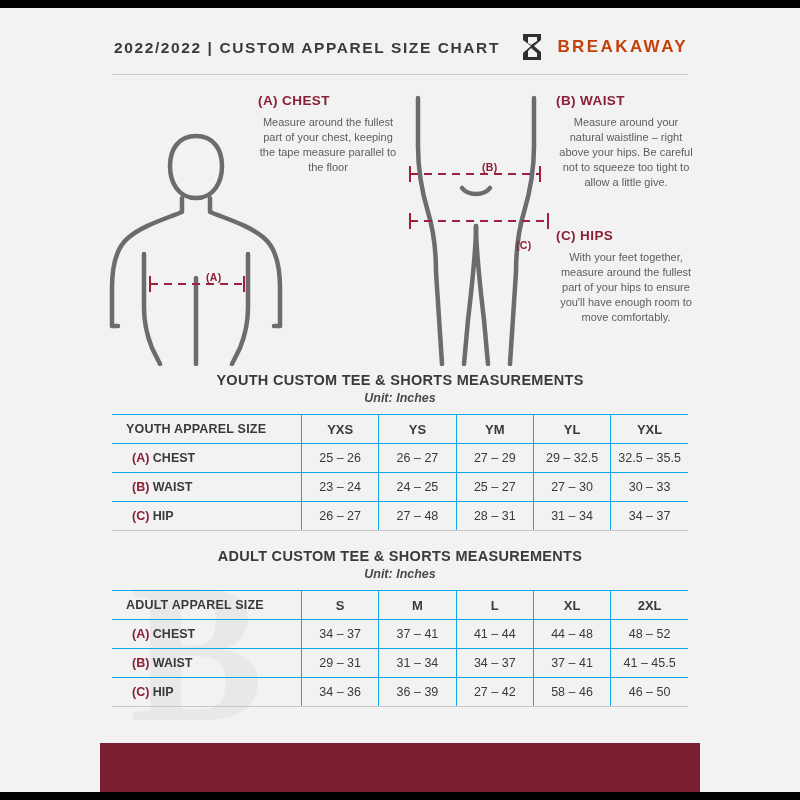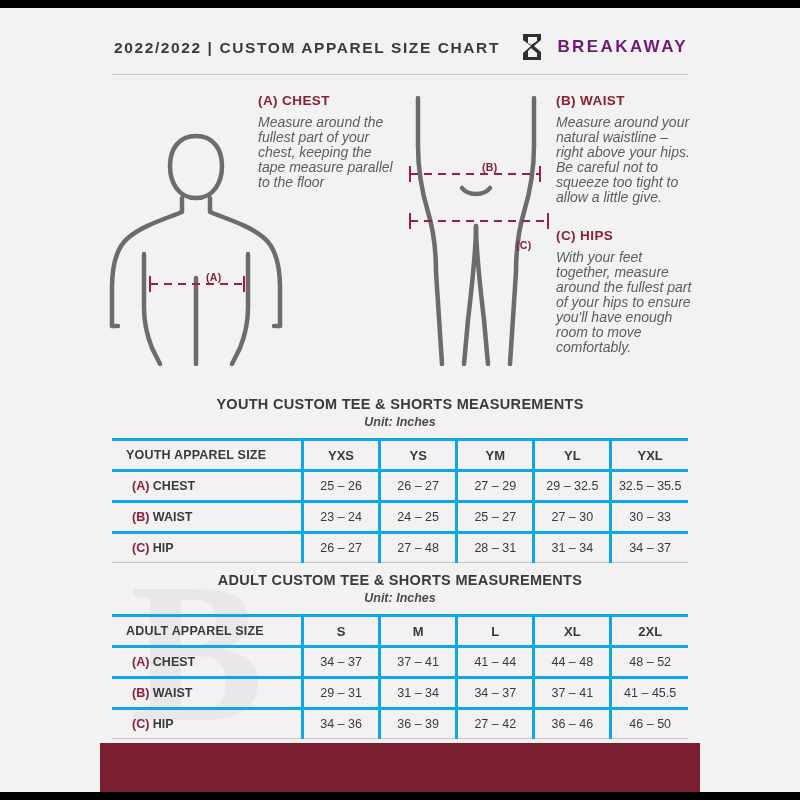--- a/index.html
+++ b/index.html
@@ -70,21 +70,21 @@
   }
   .brand-mark {
     width: 26px;
     height: 30px;
     position: relative;
   }
   .brand-name {
     font-size: 17px;
     font-weight: bold;
     letter-spacing: 2.4px;
-    color: #701a75;
+    color: #c2410c;
   }
   .hr-top {
     position: absolute;
     left: 112px;
     top: 66px;
     width: 576px;
     height: 1px;
     background: #c9c9c9;
     z-index: 3;
   }
@@ -102,24 +102,24 @@
     width: 136px;
   }
   .callout .c-title {
     font-size: 13.5px;
     font-weight: bold;
     color: #8a1f35;
     letter-spacing: 0.4px;
     margin-bottom: 7px;
   }
   .callout .c-body {
-    font-size: 14px;
+    font-size: 11px;
     line-height: 15px;
-    font-style: italic;
     color: #5d5d60;
+    text-align: center;
   }
   .cal-chest { left: 258px; top: 17px; width: 140px; }
   .cal-waist { left: 556px; top: 17px; width: 140px; }
   .cal-hips  { left: 556px; top: 152px; width: 140px; }
 
   .meas-label {
     position: absolute;
     font-size: 10.5px;
     font-weight: bold;
     color: #8a1f35;
@@ -128,21 +128,20 @@
   .lbl-a { left: 206px; top: 195px; }
   .lbl-b { left: 482px; top: 85px; }
   .lbl-c { left: 516px; top: 163px; }
 
   
   .section {
     position: absolute;
     left: 112px;
     width: 576px;
     z-index: 2;
-    margin-top: 24px;
   }
   .sec-youth { top: 364px; }
   .sec-adult { top: 540px; }
   .sec-title {
     text-align: center;
     font-size: 14.5px;
     font-weight: bold;
     color: #3a3a3c;
     letter-spacing: 0.3px;
   }
@@ -154,21 +153,21 @@
     margin-top: 3px;
     margin-bottom: 9px;
     font-weight: bold;
   }
   table {
     border-collapse: collapse;
     width: 576px;
     table-layout: fixed;
   }
   table td, table th {
-    border: 3px solid #0ea5e9;
+    border: 1px solid #0ea5e9;
     height: 28px;
     font-size: 12.5px;
     color: #3a3a3c;
     text-align: center;
     padding: 0;
   }
   table th {
     font-weight: bold;
     font-size: 13px;
   }
@@ -362,21 +361,21 @@
             <td>31 – 34</td>
             <td>34 – 37</td>
             <td>37 – 41</td>
             <td>41 – 45.5</td>
           </tr>
           <tr class="last-row">
             <td class="col-label row-label"><span class="tag">(C)</span> <span>HIP</span></td>
             <td>34 – 36</td>
             <td>36 – 39</td>
             <td>27 – 42</td>
-            <td>36 – 46</td>
+            <td>58 – 46</td>
             <td>46 – 50</td>
           </tr>
         </tbody>
       </table>
     </div>
 
     <div class="footer-bar"></div>
   </div>
 </div>
 

